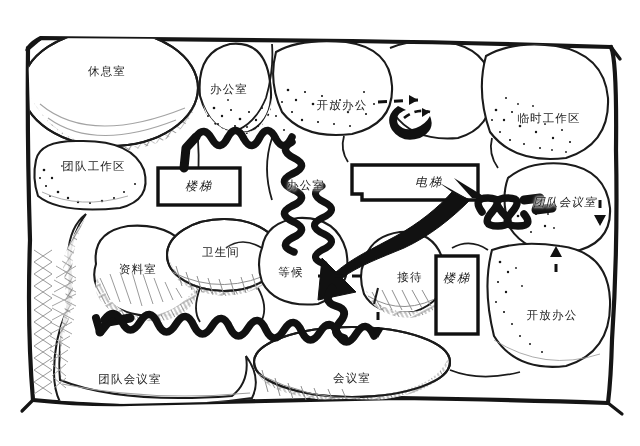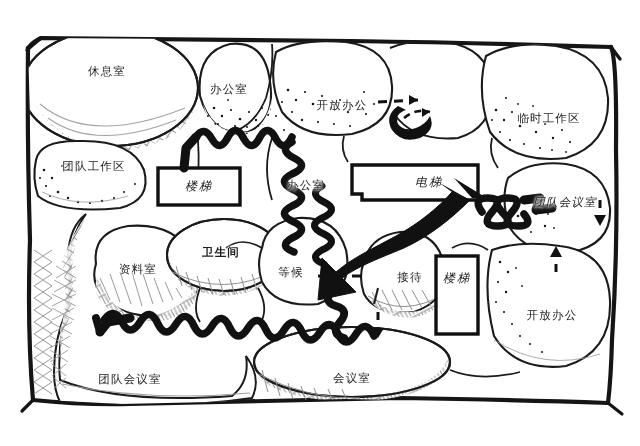--- a/index.html
+++ b/index.html
@@ -428,21 +428,21 @@
   <div class="room-label boxed" style="left:199px; top:186px;">楼梯</div>
 
   <div class="room-label" style="left:306px; top:185px;">办公室</div>
 
   <div class="room-label boxed" style="left:415px; top:182px;margin-left:14px;">电梯</div>
 
   <div class="room-label" style="left:565px; top:202px;font-style:italic;">团队会议室</div>
 
   <div class="room-label" style="left:138px; top:269px;">资料室</div>
 
-  <div class="room-label" style="left:221px; top:252px;font-weight:bold;">卫生间</div>
+  <div class="room-label" style="left:221px; top:252px;">卫生间</div>
 
   <div class="room-label" style="left:291px; top:272px;">等候</div>
 
   <div class="room-label" style="left:410px; top:277px;text-align:center;">接待</div>
 
   <div class="room-label boxed" style="left:457px; top:278px;">楼梯</div>
 
   <div class="room-label" style="left:552px; top:315px;">开放办公</div>
 
   <div class="room-label" style="left:352px; top:378px;">会议室</div>

